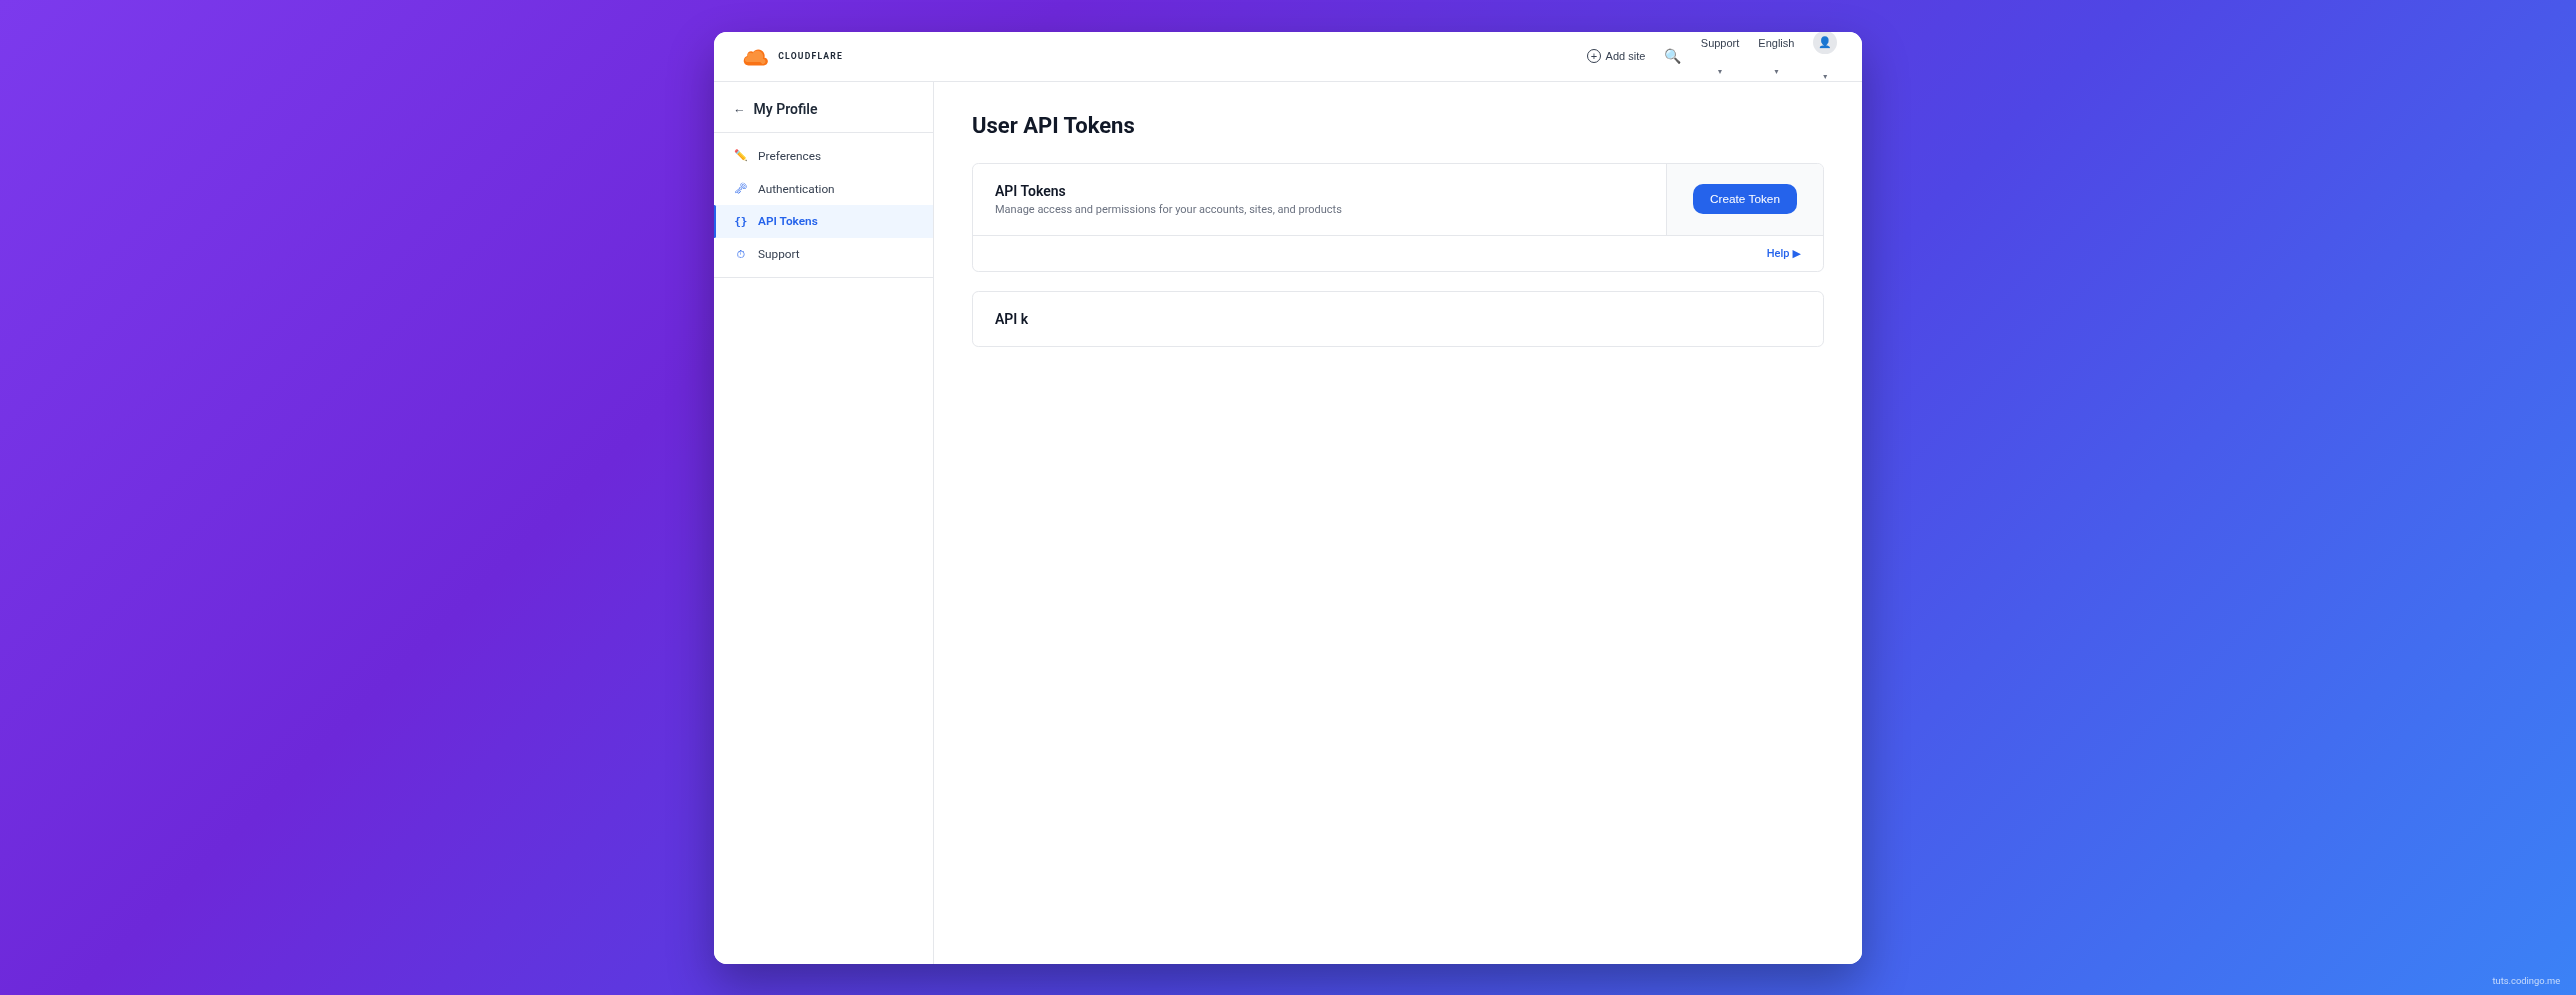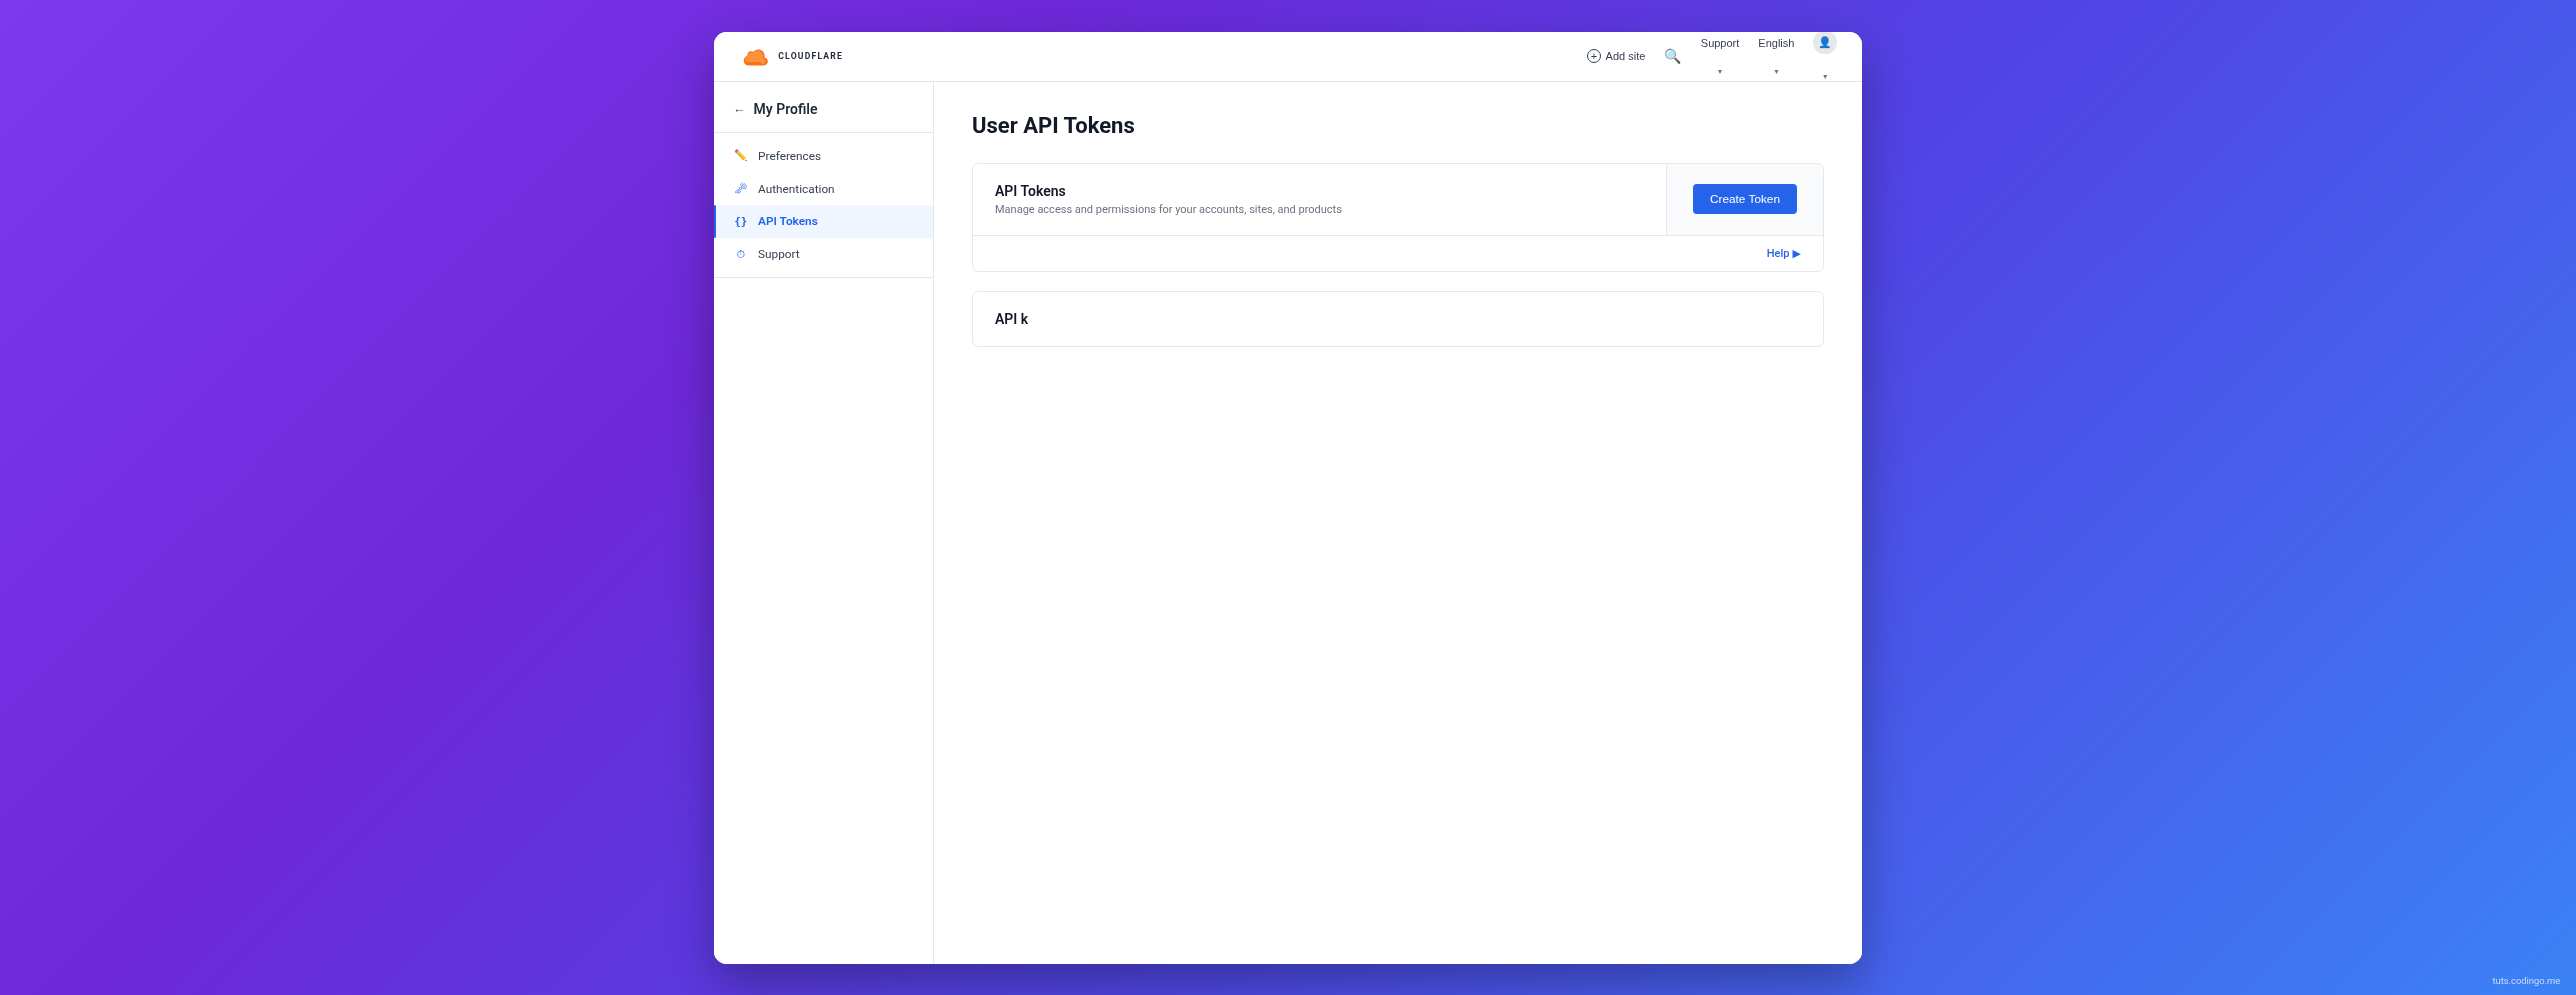--- a/index.html
+++ b/index.html
@@ -253,21 +253,21 @@
 
     .card-section-desc {
       font-size: 11px;
       color: #6b7280;
     }
 
     .create-token-btn {
       background: #2563eb;
       color: #fff;
       border: none;
-      border-radius: 4px;
+      border-radius: 10px;
       padding: 7.9px 17.3px;
       font-size: 11.8px;
       font-weight: 500;
       cursor: pointer;
       white-space: nowrap;
     }
 
     
     .table-container {
       width: 100%;

